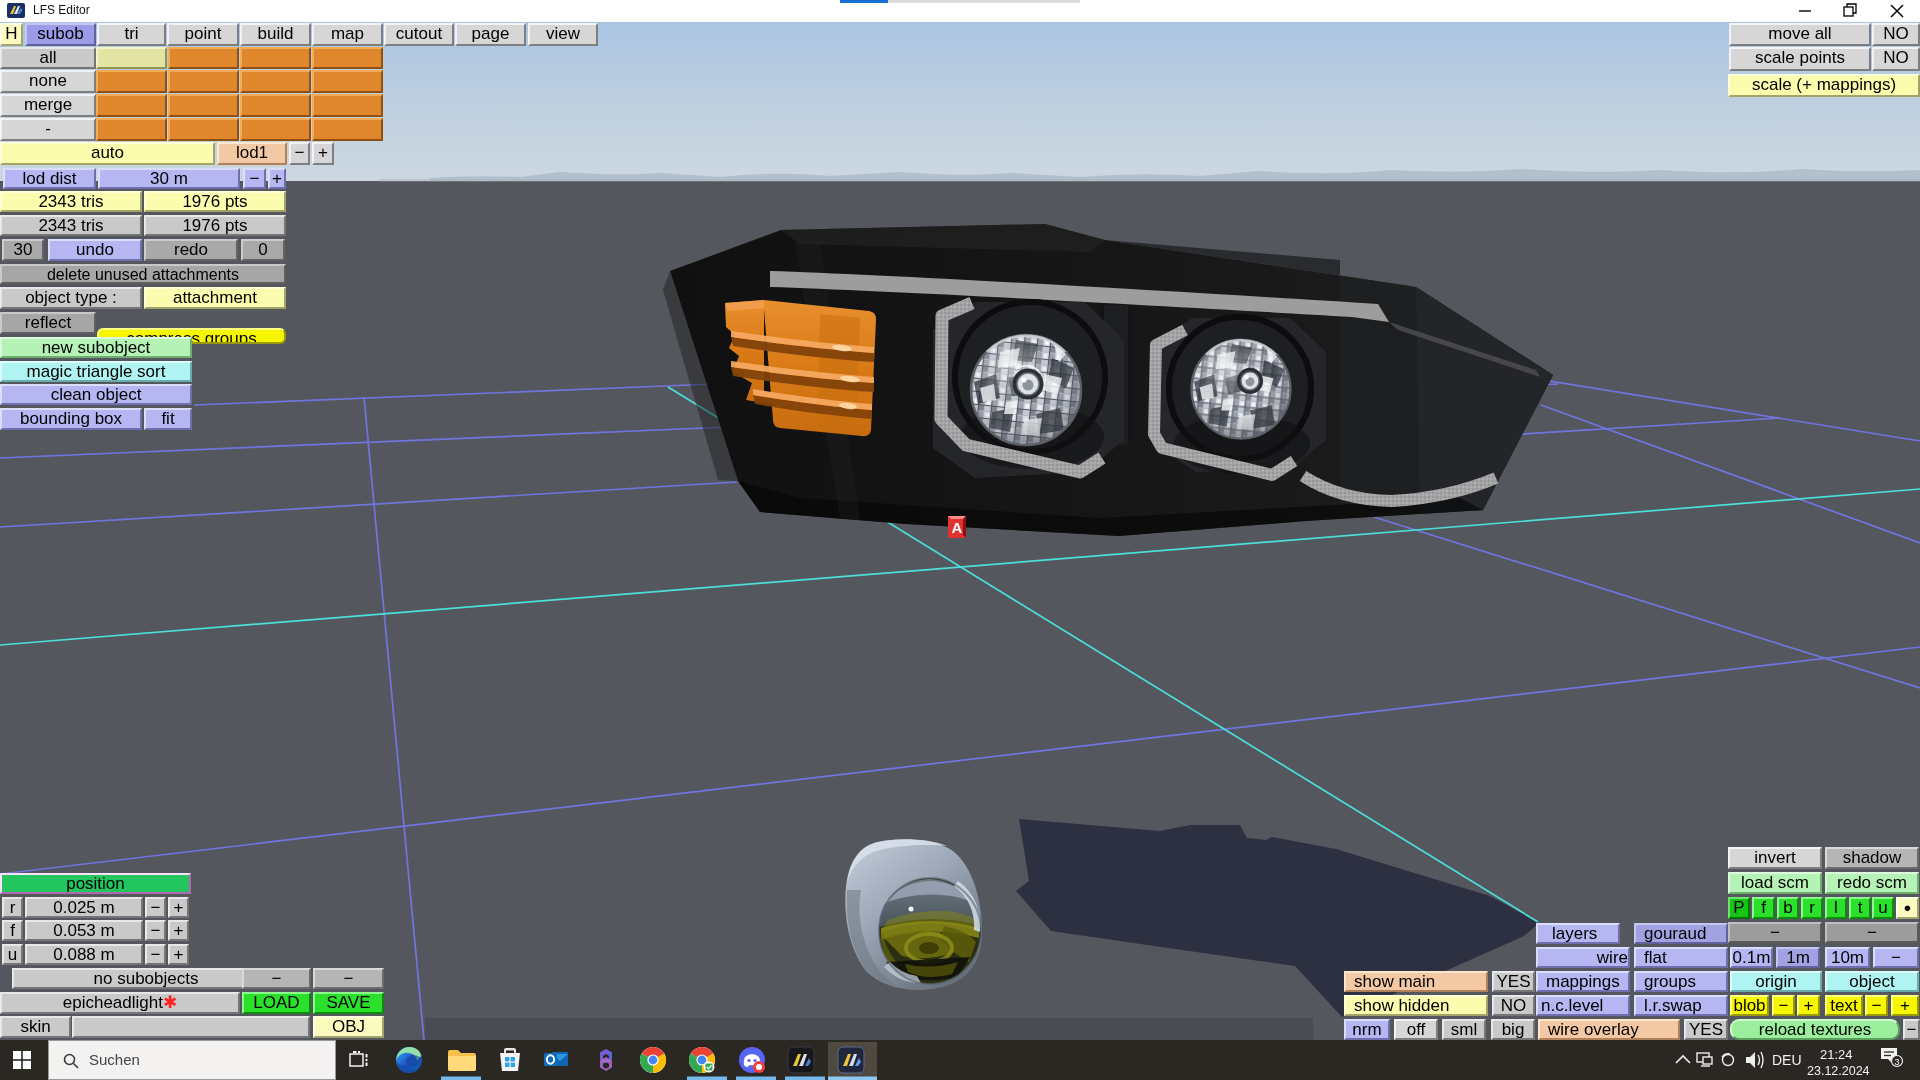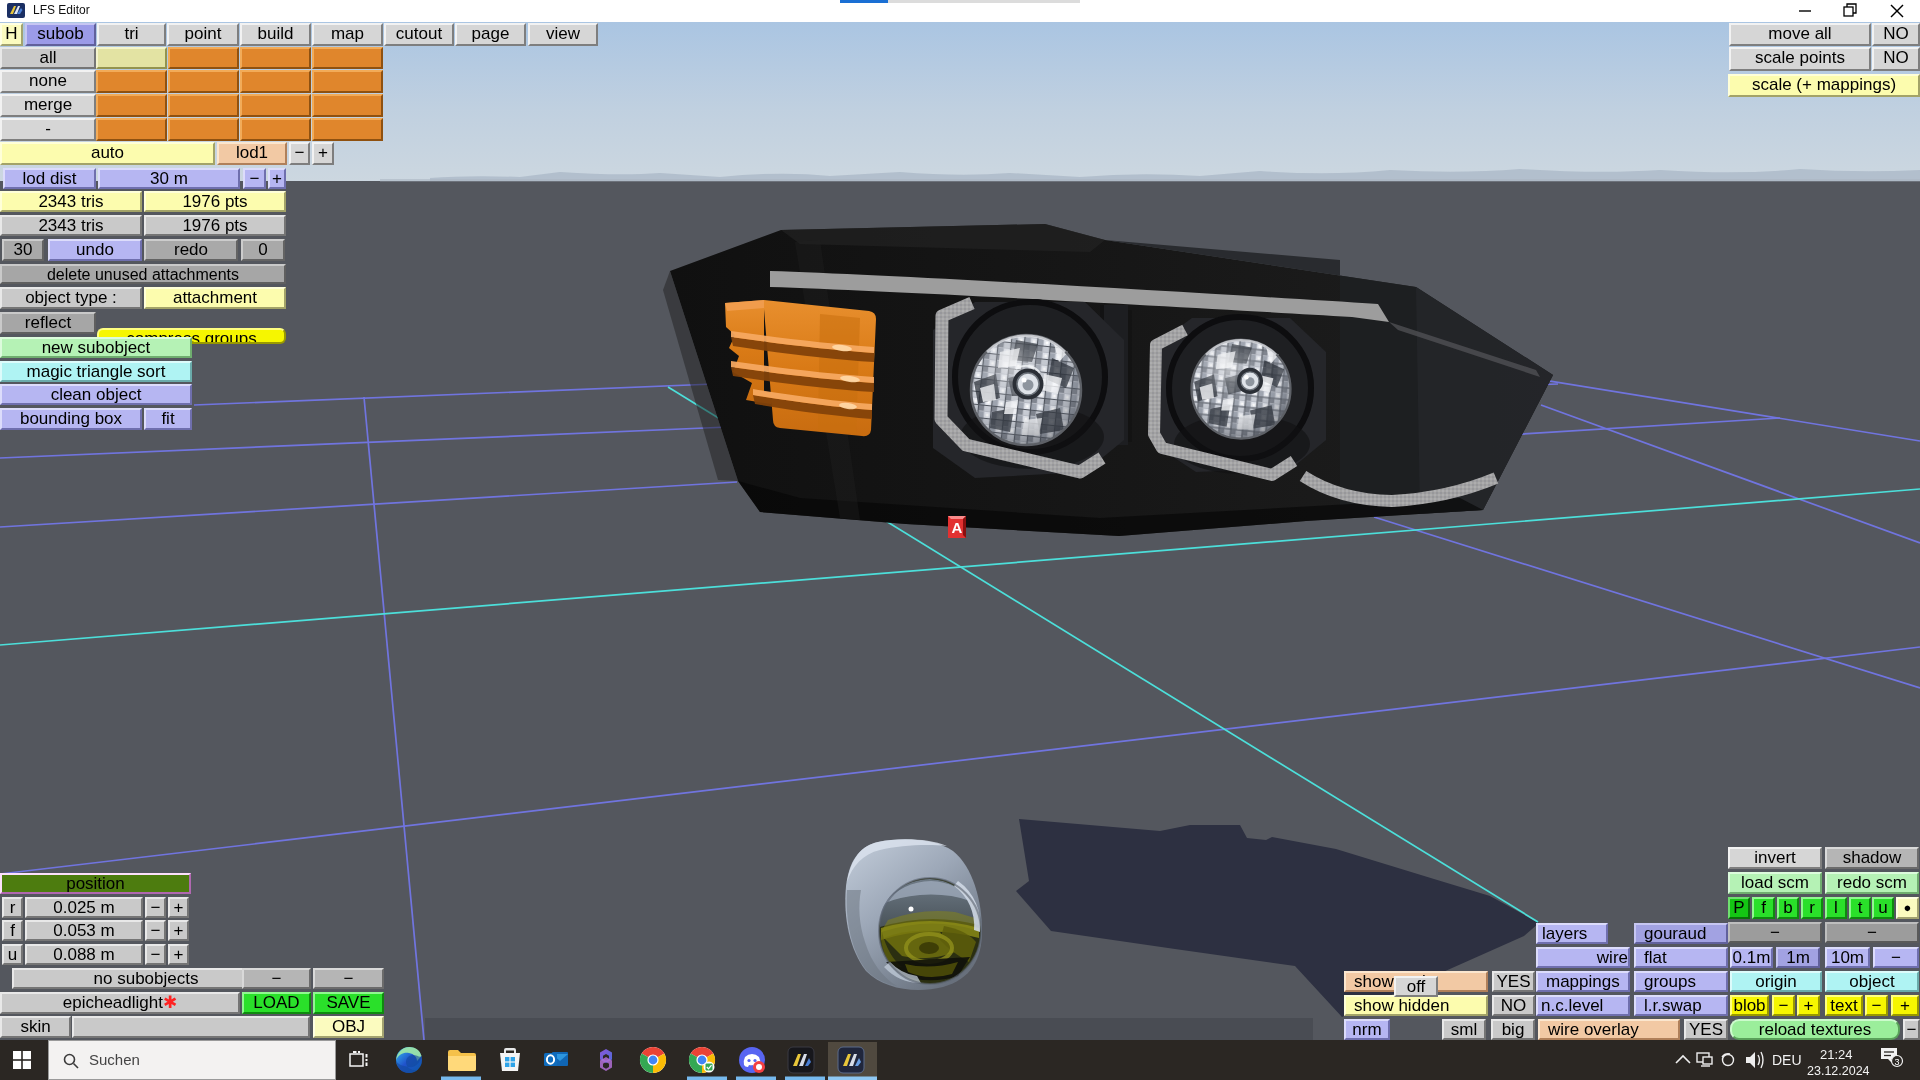--- a/index.html
+++ b/index.html
@@ -23,21 +23,21 @@
 .pd{background:#a2a2e2;border-color:#c6c6f2 #61619c #61619c #c6c6f2;}
 .yp{background:#fcfcae;border-color:#ffffd8 #a3a368 #a3a368 #ffffd8;}
 .cr{background:#fbfbbf;border-color:#ffffe2 #a3a370 #a3a370 #ffffe2;}
 .yb{background:#f6f600;border-color:#ffff80 #999900 #999900 #ffff80;}
 .gnl{background:#b5f2b5;border-color:#dcfbdc #6fae6f #6fae6f #dcfbdc;}
 .gn{background:#2ae02a;border-color:#90f890 #0f8a0f #0f8a0f #90f890;}
 .gnd{background:#14c614;border-color:#6fe06f #0a700a #0a700a #6fe06f;}
 .gnr{background:#9bee9b;border-color:#ccfbcc #5aa05a #5aa05a #ccfbcc;}
 .cy{background:#aff3f3;border-color:#dcfbfb #6aabab #6aabab #dcfbfb;}
 .tn{background:#f2c9a4;border-color:#fbe6ce #b0805a #b0805a #fbe6ce;}
-.pk{background:#4d7c0f;border-color:#fde0fd #b068b0 #b068b0 #fde0fd;}
+.pk{background:#22c55e;border-color:#fde0fd #b068b0 #b068b0 #fde0fd;}
 .og{background:#e0862c;border-color:#f2ab58 #8f5110 #8f5110 #f2ab58;}
 .oy{background:#e3e3a3;border-color:#f4f4cc #93934f #93934f #f4f4cc;}
 
 #task{position:absolute;left:0;top:1040px;width:1920px;height:40px;background:#2b2723;}
 </style>
 </head>
 <body>
 <div id="stage">
   <div id="title">
     <svg width="18" height="16" style="position:absolute;left:7px;top:3px;" viewBox="0 0 18 16">
@@ -366,21 +366,21 @@
   <div class="b gnd" style="left:1728px;top:897px;width:22px;height:22px;">P</div>
   <div class="b gn" style="left:1752px;top:897px;width:23px;height:22px;">f</div>
   <div class="b gn" style="left:1777px;top:897px;width:22px;height:22px;">b</div>
   <div class="b gn" style="left:1801px;top:897px;width:22px;height:22px;">r</div>
   <div class="b gn" style="left:1825px;top:897px;width:22px;height:22px;">l</div>
   <div class="b gn" style="left:1849px;top:897px;width:22px;height:22px;">t</div>
   <div class="b gn" style="left:1872px;top:897px;width:22px;height:22px;">u</div>
   <div class="b cr" style="left:1896px;top:897px;width:23px;height:22px;font-size:13px;">●</div>
   <div class="b gq" style="left:1728px;top:922px;width:94px;height:21px;">−</div>
   <div class="b gq" style="left:1825px;top:922px;width:94px;height:21px;">−</div>
-  <div class="b pe" style="left:1536px;top:923px;width:72px;height:21px;text-align:left;padding-left:4px;">layers</div>
+  <div class="b pe" style="left:1536px;top:923px;width:84px;height:21px;text-align:left;padding-left:14px;">layers</div>
   <div class="b pd" style="left:1634px;top:923px;width:94px;height:21px;text-align:left;padding-left:8px;">gouraud</div>
   <div class="b pe" style="left:1536px;top:947px;width:94px;height:21px;text-align:right;padding-left:8px;">wire</div>
   <div class="b pe" style="left:1634px;top:947px;width:94px;height:21px;text-align:left;padding-left:8px;">flat</div>
   <div class="b pe" style="left:1730px;top:947px;width:43px;height:21px;">0.1m</div>
   <div class="b pd" style="left:1776px;top:947px;width:44px;height:21px;">1m</div>
   <div class="b pe" style="left:1825px;top:947px;width:45px;height:21px;">10m</div>
   <div class="b pe" style="left:1873px;top:947px;width:46px;height:21px;">−</div>
   <div class="b tn" style="left:1344px;top:971px;width:144px;height:21px;text-align:left;padding-left:8px;">show main</div>
   <div class="b gm" style="left:1492px;top:971px;width:43px;height:21px;">YES</div>
   <div class="b pe" style="left:1536px;top:971px;width:94px;height:21px;text-align:left;padding-left:8px;">mappings</div>
@@ -391,21 +391,21 @@
   <div class="b gm" style="left:1492px;top:995px;width:43px;height:21px;">NO</div>
   <div class="b pe" style="left:1536px;top:995px;width:94px;height:21px;text-align:left;padding-left:3px;">n.c.level</div>
   <div class="b pe" style="left:1634px;top:995px;width:94px;height:21px;text-align:left;padding-left:8px;">l.r.swap</div>
   <div class="b yb" style="left:1730px;top:995px;width:39px;height:21px;">blob</div>
   <div class="b yb" style="left:1772px;top:995px;width:23px;height:21px;">−</div>
   <div class="b yb" style="left:1797px;top:995px;width:23px;height:21px;">+</div>
   <div class="b yb" style="left:1825px;top:995px;width:38px;height:21px;">text</div>
   <div class="b yb" style="left:1865px;top:995px;width:23px;height:21px;">−</div>
   <div class="b yb" style="left:1891px;top:995px;width:28px;height:21px;">+</div>
   <div class="b pe" style="left:1344px;top:1019px;width:46px;height:21px;">nrm</div>
-  <div class="b gr" style="left:1394px;top:976px;width:44px;height:21px;">off</div>
+  <div class="b gr" style="left:1394px;top:1019px;width:44px;height:21px;">off</div>
   <div class="b gm" style="left:1442px;top:1019px;width:44px;height:21px;">sml</div>
   <div class="b gm" style="left:1491px;top:1019px;width:44px;height:21px;">big</div>
   <div class="b tn" style="left:1538px;top:1019px;width:142px;height:21px;text-align:left;padding-left:8px;">wire overlay</div>
   <div class="b gm" style="left:1684px;top:1019px;width:44px;height:21px;">YES</div>
   <div class="b gnr" style="left:1730px;top:1019px;width:170px;height:21px;border-radius:9px;">reload textures</div>
   <div class="b gm" style="left:1903px;top:1019px;width:17px;height:21px;">−</div>
   <div id="task">
 
     <svg width="18" height="18" style="position:absolute;left:13px;top:11px;" viewBox="0 0 18 18">
       <rect x="0" y="0" width="8.2" height="8.2" fill="#fff"></rect>

